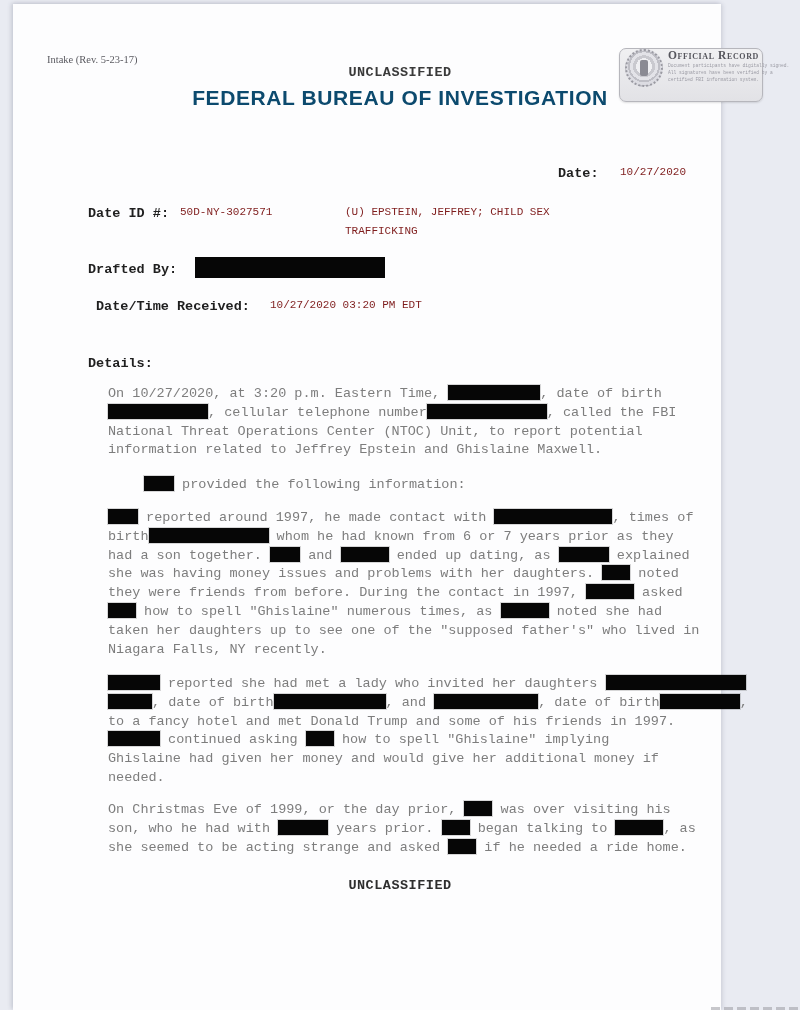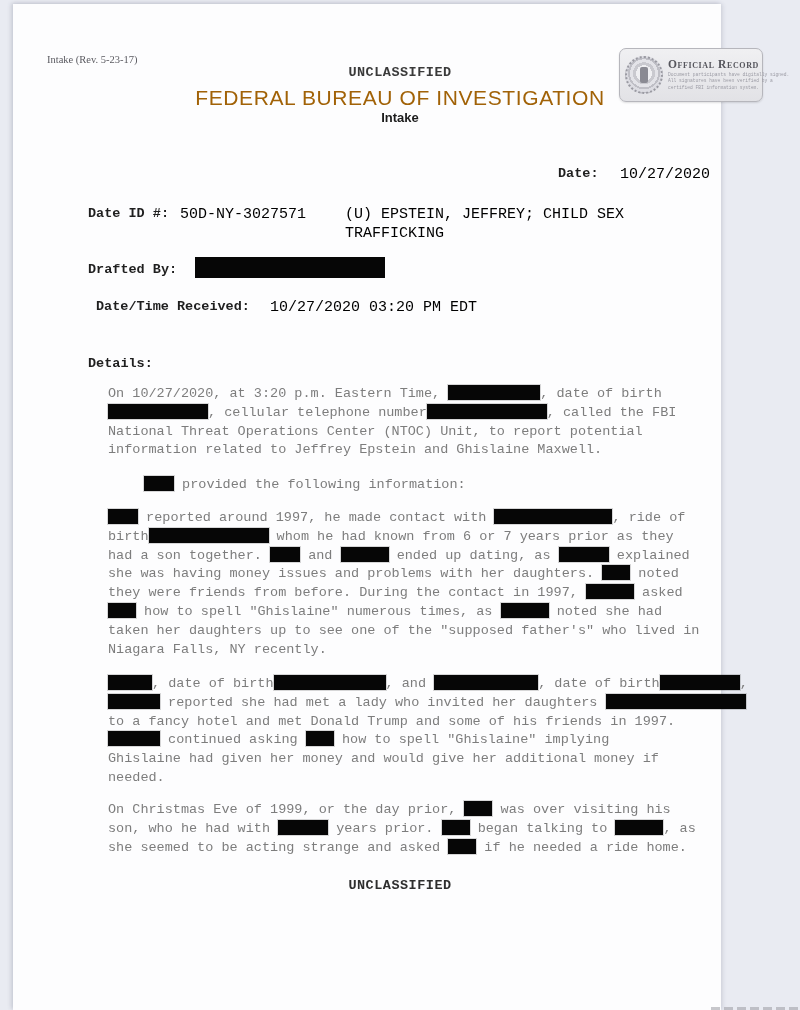--- a/index.html
+++ b/index.html
@@ -12,36 +12,36 @@
     position:absolute;left:13px;top:4px;width:708px;height:1006px;
     background:#fdfdfe;
     box-shadow:-2px -1px 4px rgba(60,64,90,.18), 2px 0 4px rgba(60,64,90,.12);
   }
   
   .mono{font-family:"Liberation Mono","DejaVu Sans Mono",monospace;}
   .sans{font-family:"Liberation Sans","DejaVu Sans",sans-serif;}
   .serif{font-family:"Liberation Serif","DejaVu Serif",serif;}
   .abs{position:absolute;white-space:pre;}
   .label{font-weight:700;color:#1f1f1f;font-size:13.5px;}
-  .value{color:#000000;font-size:15px;}
+  .value{color:#7f1d1d;font-size:11px;}
   .center{left:0;width:774px;text-align:center;}
 
   .hdr-class{top:61px;font-size:13.5px;font-weight:600;color:#3a3a3a;letter-spacing:.5px;}
-  .hdr-title{top:82px;font-size:21px;font-weight:400;color:#a16207;letter-spacing:.6px;}
+  .hdr-title{top:82px;font-size:21px;font-weight:700;color:#0c4a6e;letter-spacing:.6px;}
   .hdr-intake{top:106px;font-size:13px;font-weight:700;color:#1c1c1c;}
   .ftr-class{top:874px;font-size:13.5px;font-weight:700;color:#2e2e2e;letter-spacing:.5px;}
   .form-rev{left:34px;top:50px;font-size:10.5px;color:#5a5a60;}
 
   
   .stamp{
     position:absolute;left:606px;top:44px;width:144px;height:54px;
     background:linear-gradient(180deg,#f0f0f2,#e2e2e6);
     border:1px solid #b6b6bc;border-radius:7px;
     box-shadow:0 1px 2px rgba(0,0,0,.12);
-    display:flex;align-items:center;gap:5px;padding:0 5px;box-sizing:border-box;
+    display:flex;gap:5px;padding:0 5px;box-sizing:border-box;
   }
   .seal{
     width:38px;height:38px;border-radius:50%;flex:0 0 38px;
     background:radial-gradient(circle at 50% 45%,#efeff2 0 8px,#c9c9cf 8px 11px,#e3e3e8 11px 14px,#bfbfc6 14px 16px,#dcdce2 16px);
     border:2px dotted #9a9aa2;box-sizing:border-box;position:relative;
   }
   .seal::after{
     content:"";position:absolute;left:13px;top:9px;width:8px;height:16px;
     background:#8a8a93;border-radius:2px;
   }
@@ -75,21 +75,20 @@
 </style>
 </head>
 <body>
 
 <div class="page">
 
   <div class="abs serif form-rev">Intake (Rev. 5-23-17)</div>
 
   <div class="abs mono center hdr-class">UNCLASSIFIED</div>
   <div class="abs sans center hdr-title">FEDERAL BUREAU OF INVESTIGATION</div>
-  <div class="abs sans center hdr-intake">Intake</div>
 
   <div class="stamp">
     <div class="seal"></div>
     <div class="stamp-text">
       <div class="stamp-title">Official Record</div>
       <div class="stamp-fine">Document participants have digitally signed.</div>
       <div class="stamp-fine">All signatures have been verified by a</div>
       <div class="stamp-fine">certified FBI information system.</div>
     </div>
   </div>
@@ -114,32 +113,32 @@
       <div class="para" style="top: 381px;">
         <div class="line"><span>On 10/27/2020, at 3:20 p.m. Eastern Time, </span><span class="redact" style="width: 92px;"></span><span>, date of birth</span></div>
         <div class="line"><span class="redact" style="width: 100px;"></span><span>, cellular telephone number</span><span class="redact" style="width: 120px;"></span><span>, called the FBI</span></div>
         <div class="line"><span>National Threat Operations Center (NTOC) Unit, to report potential</span></div>
         <div class="line"><span>information related to Jeffrey Epstein and Ghislaine Maxwell.</span></div>
       </div>
       <div class="para" style="top: 472px; margin-left: 36px;">
         <div class="line"><span class="redact" style="width: 30px;"></span><span> provided the following information:</span></div>
       </div>
       <div class="para" style="top: 505px;">
-        <div class="line"><span class="redact" style="width: 30px;"></span><span> reported around 1997, he made contact with </span><span class="redact" style="width: 118px;"></span><span>, ride of</span></div>
+        <div class="line"><span class="redact" style="width: 30px;"></span><span> reported around 1997, he made contact with </span><span class="redact" style="width: 118px;"></span><span>, times of</span></div>
         <div class="line"><span>birth</span><span class="redact" style="width: 120px;"></span><span> whom he had known from 6 or 7 years prior as they</span></div>
         <div class="line"><span>had a son together. </span><span class="redact" style="width: 30px;"></span><span> and </span><span class="redact" style="width: 48px;"></span><span> ended up dating, as </span><span class="redact" style="width: 50px;"></span><span> explained</span></div>
         <div class="line"><span>she was having money issues and problems with her daughters. </span><span class="redact" style="width: 28px;"></span><span> noted</span></div>
         <div class="line"><span>they were friends from before. During the contact in 1997, </span><span class="redact" style="width: 48px;"></span><span> asked</span></div>
         <div class="line"><span class="redact" style="width: 28px;"></span><span> how to spell "Ghislaine" numerous times, as </span><span class="redact" style="width: 48px;"></span><span> noted she had</span></div>
         <div class="line"><span>taken her daughters up to see one of the "supposed father's" who lived in</span></div>
         <div class="line"><span>Niagara Falls, NY recently.</span></div>
       </div>
       <div class="para" style="top: 671px;">
+        <div class="line"><span class="redact" style="width: 52px;"></span><span> reported she had met a lady who invited her daughters </span><span class="redact" style="width: 140px;"></span></div>
         <div class="line"><span class="redact" style="width: 44px;"></span><span>, date of birth</span><span class="redact" style="width: 112px;"></span><span>, and </span><span class="redact" style="width: 104px;"></span><span>, date of birth</span><span class="redact" style="width: 80px;"></span><span>,</span></div>
-        <div class="line"><span class="redact" style="width: 52px;"></span><span> reported she had met a lady who invited her daughters </span><span class="redact" style="width: 140px;"></span></div>
         <div class="line"><span>to a fancy hotel and met Donald Trump and some of his friends in 1997.</span></div>
         <div class="line"><span class="redact" style="width: 52px;"></span><span> continued asking </span><span class="redact" style="width: 28px;"></span><span> how to spell "Ghislaine" implying</span></div>
         <div class="line"><span>Ghislaine had given her money and would give her additional money if</span></div>
         <div class="line"><span>needed.</span></div>
       </div>
       <div class="para" style="top: 797px;">
         <div class="line"><span>On Christmas Eve of 1999, or the day prior, </span><span class="redact" style="width: 28px;"></span><span> was over visiting his</span></div>
         <div class="line"><span>son, who he had with </span><span class="redact" style="width: 50px;"></span><span> years prior. </span><span class="redact" style="width: 28px;"></span><span> began talking to </span><span class="redact" style="width: 48px;"></span><span>, as</span></div>
         <div class="line"><span>she seemed to be acting strange and asked </span><span class="redact" style="width: 28px;"></span><span> if he needed a ride home.</span></div>
       </div>

